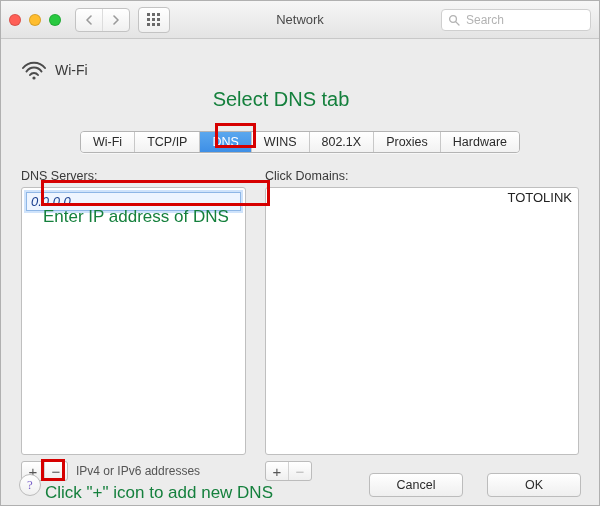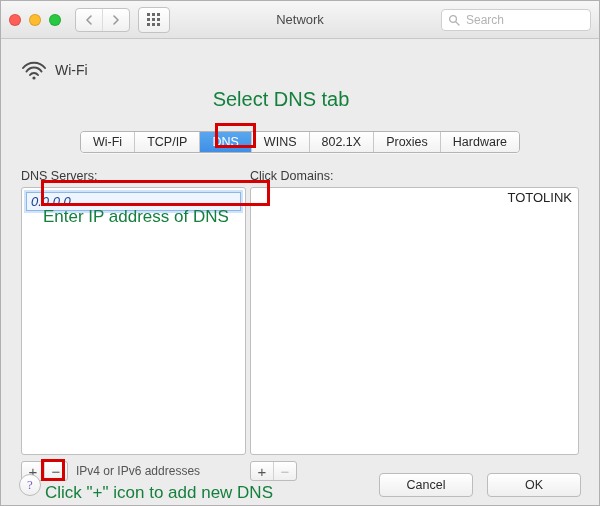--- a/index.html
+++ b/index.html
@@ -193,21 +193,21 @@
     width: 41px;
     height: 25px;
     border: 3px solid #d60000;
     box-sizing: border-box;
     pointer-events: none;
   }
 
   
   .cols {
     display: flex;
-    gap: 4px;
+    gap: 19px;
     margin-top: 16px;
   }
   .col {
     flex: 1;
     display: flex;
     flex-direction: column;
   }
   .col-label {
     font-size: 12.5px;
     color:#3a3a3a;
@@ -299,21 +299,21 @@
     border: 1px solid #bcbcbc;
     background: linear-gradient(#ffffff,#f0f0f0);
     color:#7a60c9;
     display:flex; align-items:center; justify-content:center;
     font-size: 13px;
     font-family: Georgia, serif;
   }
   .footer-btns {
     margin-left: auto;
     display: flex;
-    gap: 14px;
+    gap: 24px;
     text-align: center;
   }
   .mac-btn {
     min-width: 68px;
     height: 22px;
     border: 1px solid #bcbcbc;
     border-radius: 4px;
     background: linear-gradient(#ffffff,#efefef);
     font-size: 12.5px;
     color:#2b2b2b;

